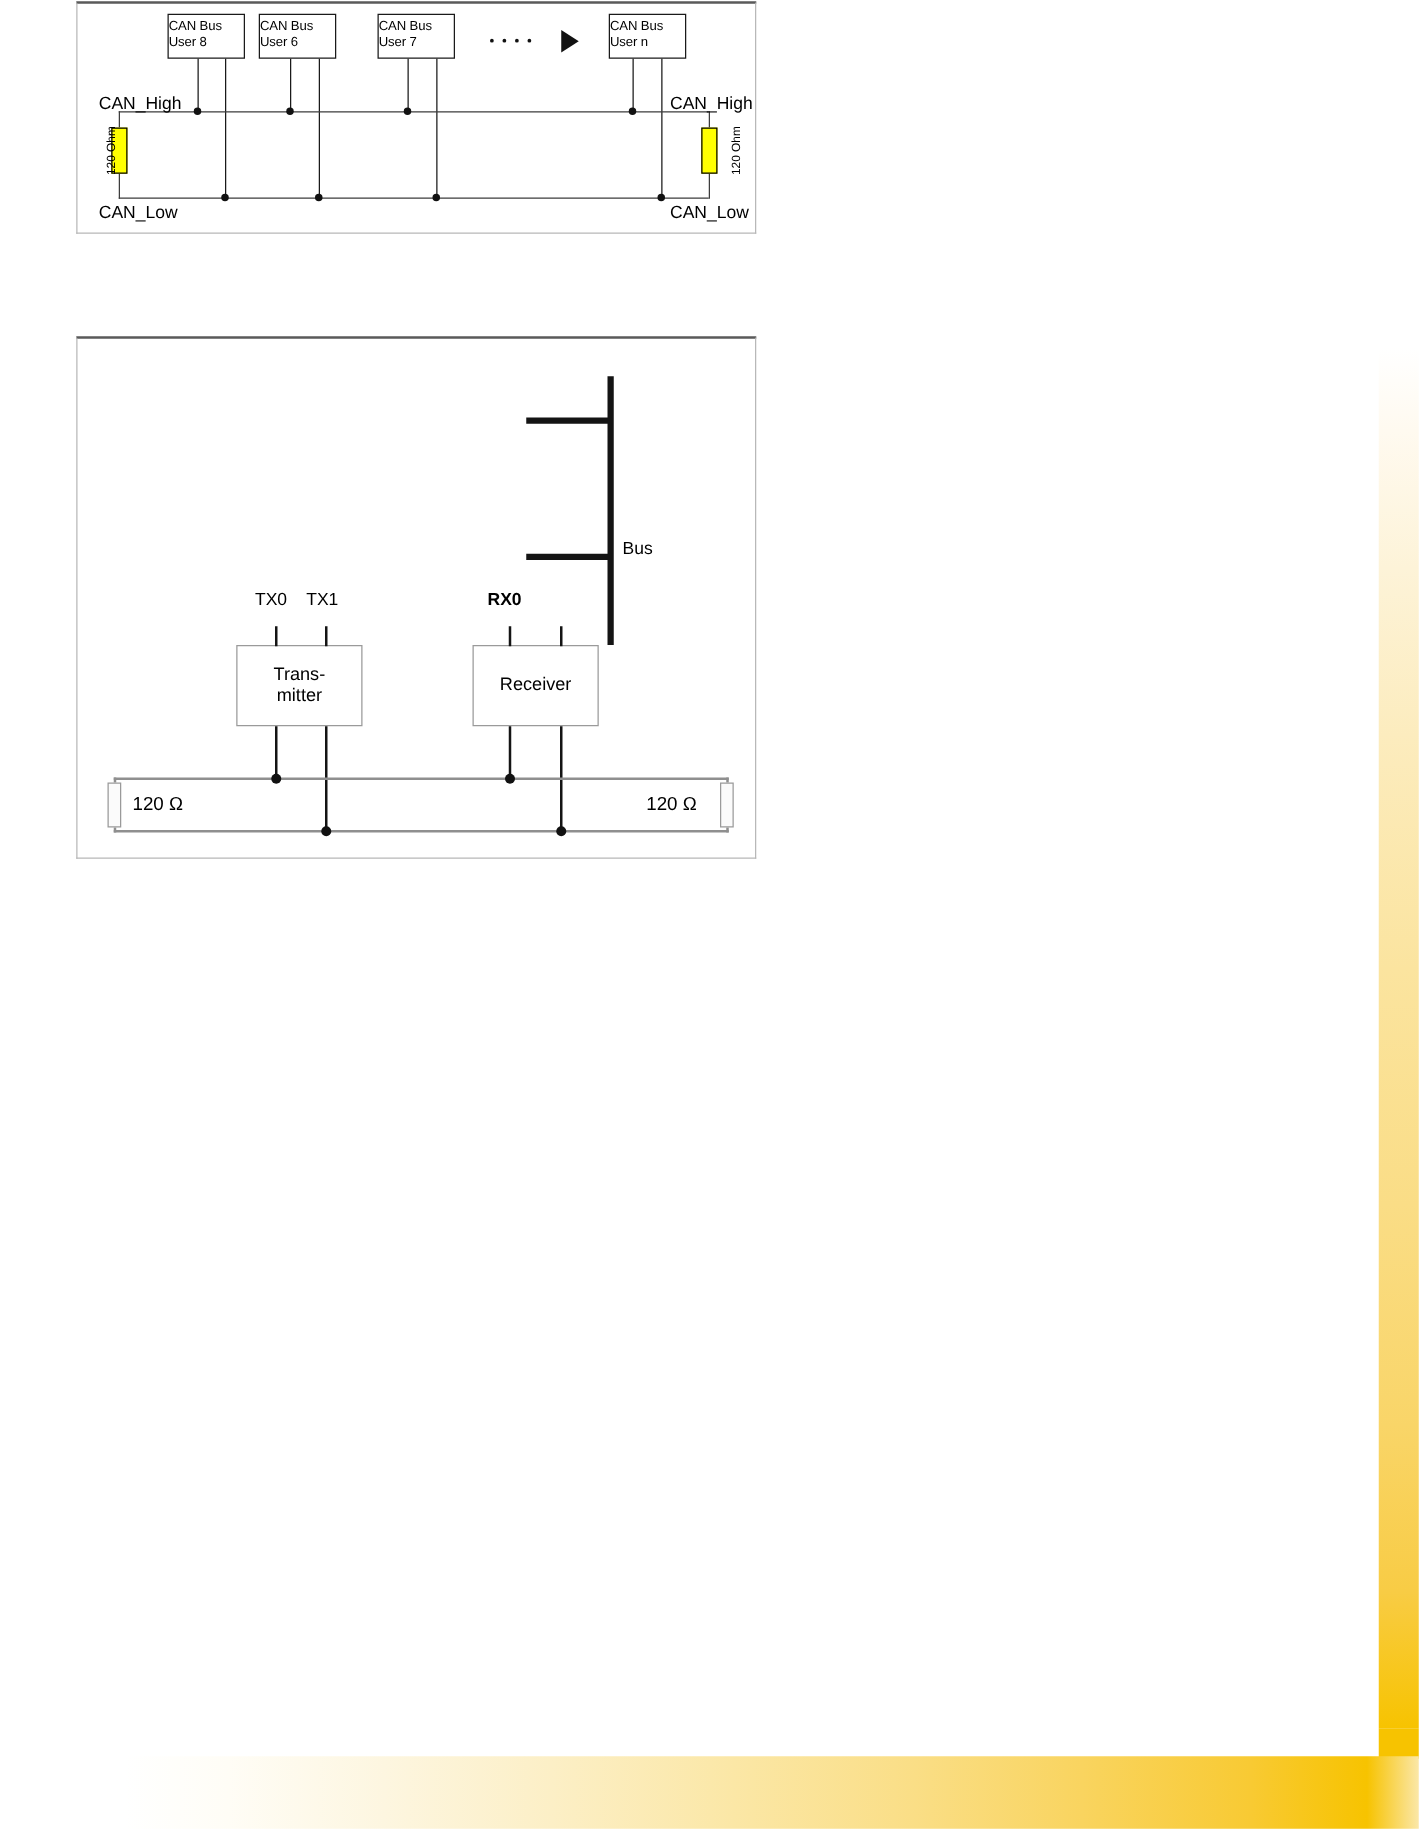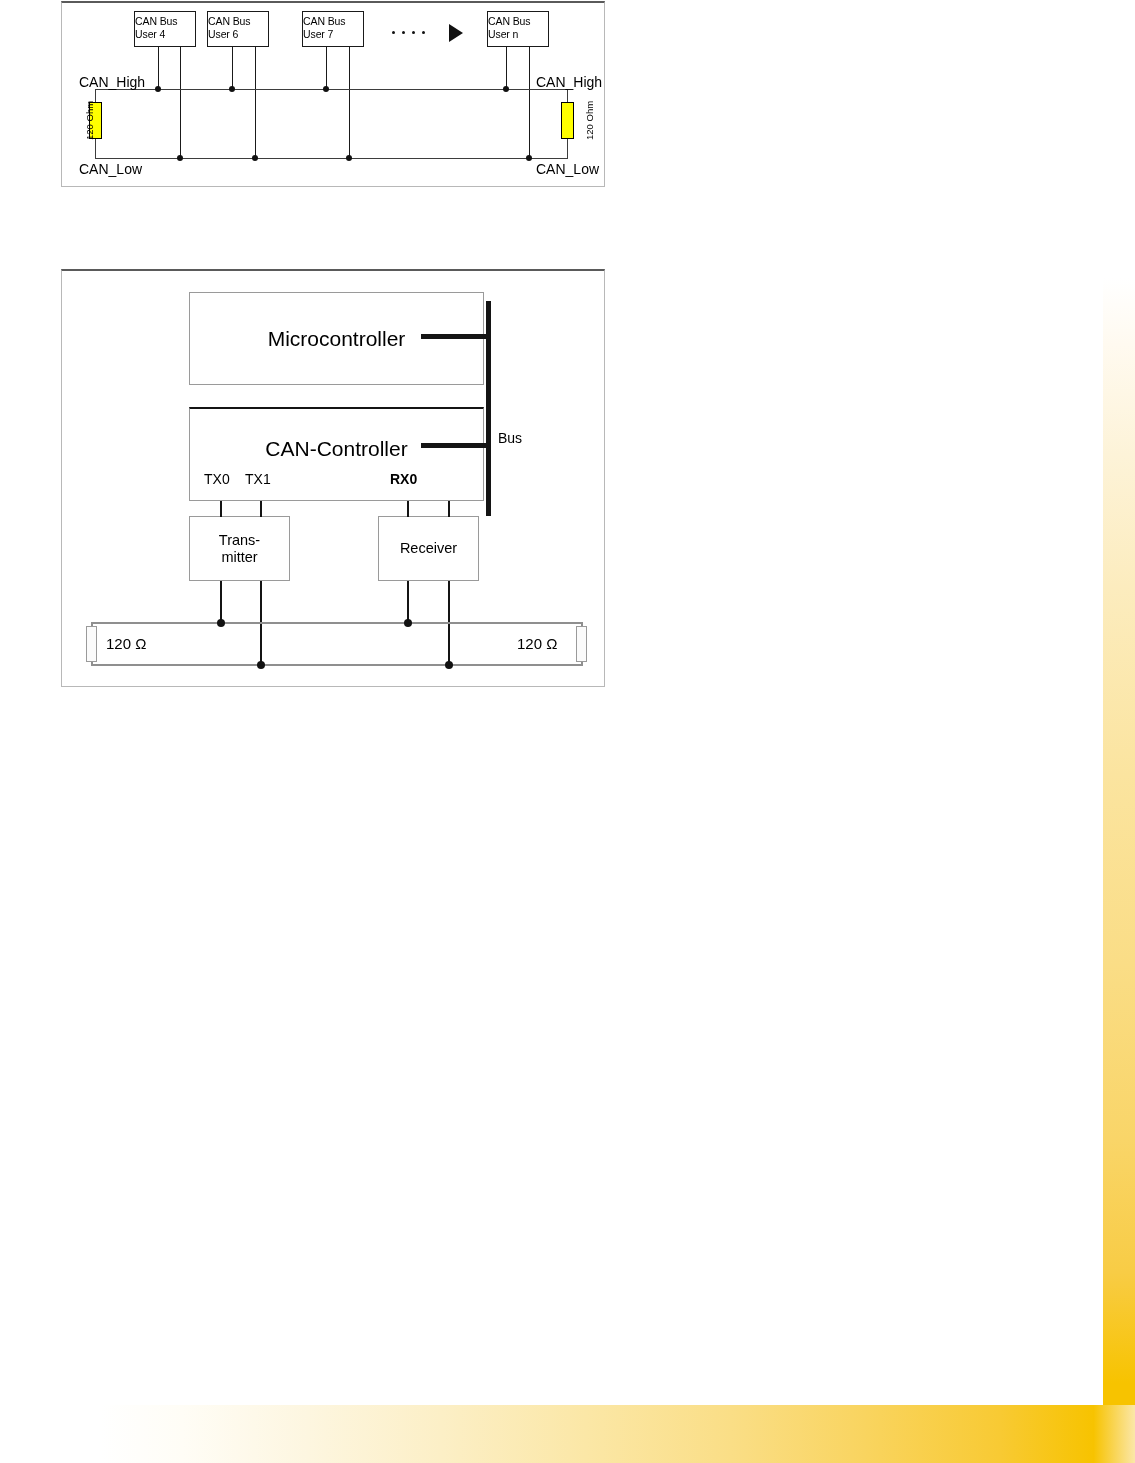--- a/index.html
+++ b/index.html
@@ -246,21 +246,21 @@
     background: #111111;
   }
 </style>
 </head>
 <body>
 
 <div class="figure" id="figure-can-bus-topology">
 
   <div class="node-box" style="left:72px; top:8px; width:62px; height:36px;">
     <span>CAN Bus</span><br>
-    <span>User 4</span>
+    <span>User 8</span>
   </div>
   <div class="node-box" style="left:145px; top:8px; width:62px; height:36px;">
     <span>CAN Bus</span><br>
     <span>User 6</span>
   </div>
   <div class="node-box" style="left:240px; top:8px; width:62px; height:36px;">
     <span>CAN Bus</span><br>
     <span>User 7</span>
   </div>
   <div class="node-box" style="left:425px; top:8px; width:62px; height:36px;">
@@ -311,27 +311,21 @@
   <div class="junction" style="left:464px; top:152px;"></div>
 
   <div class="lbl" style="left:17px;  top:71px;">CAN_High</div>
   <div class="lbl" style="left:474px; top:71px;">CAN_High</div>
   <div class="lbl" style="left:17px;  top:158px;">CAN_Low</div>
   <div class="lbl" style="left:474px; top:158px;">CAN_Low</div>
 </div>
 
 <div class="figure" id="figure-can-node-architecture">
 
-  <div class="blk" id="blk-microcontroller" style="left:127px; top:21px; width:295px; height:93px;">
-    <span>Microcontroller</span>
-  </div>
-
-  <div class="blk" id="blk-can-controller" style="left:127px; top:136px; width:295px; height:94px;">
-    <span class="blk-title">CAN-Controller</span>
-  </div>
+
   <div class="pin-label" style="left:142px; top:200px;">TX0</div>
   <div class="pin-label" style="left:183px; top:200px;">TX1</div>
   <div class="pin-label" style="left:328px; top:200px;font-weight:bold;">RX0</div>
   <div class="pin-label" style="left:373px; top:200px;margin-top:44px;">RX1</div>
 
   <div class="bus-spine" style="left:424px; top:30px; height:215px;"></div>
   <div class="bus-stub" style="left:359px; top:63px; width:68px;"></div>
   <div class="bus-stub" style="left:359px; top:172px; width:68px;"></div>
   <div class="bus-label" style="left:436px; top:118px;">Bus</div>
 

